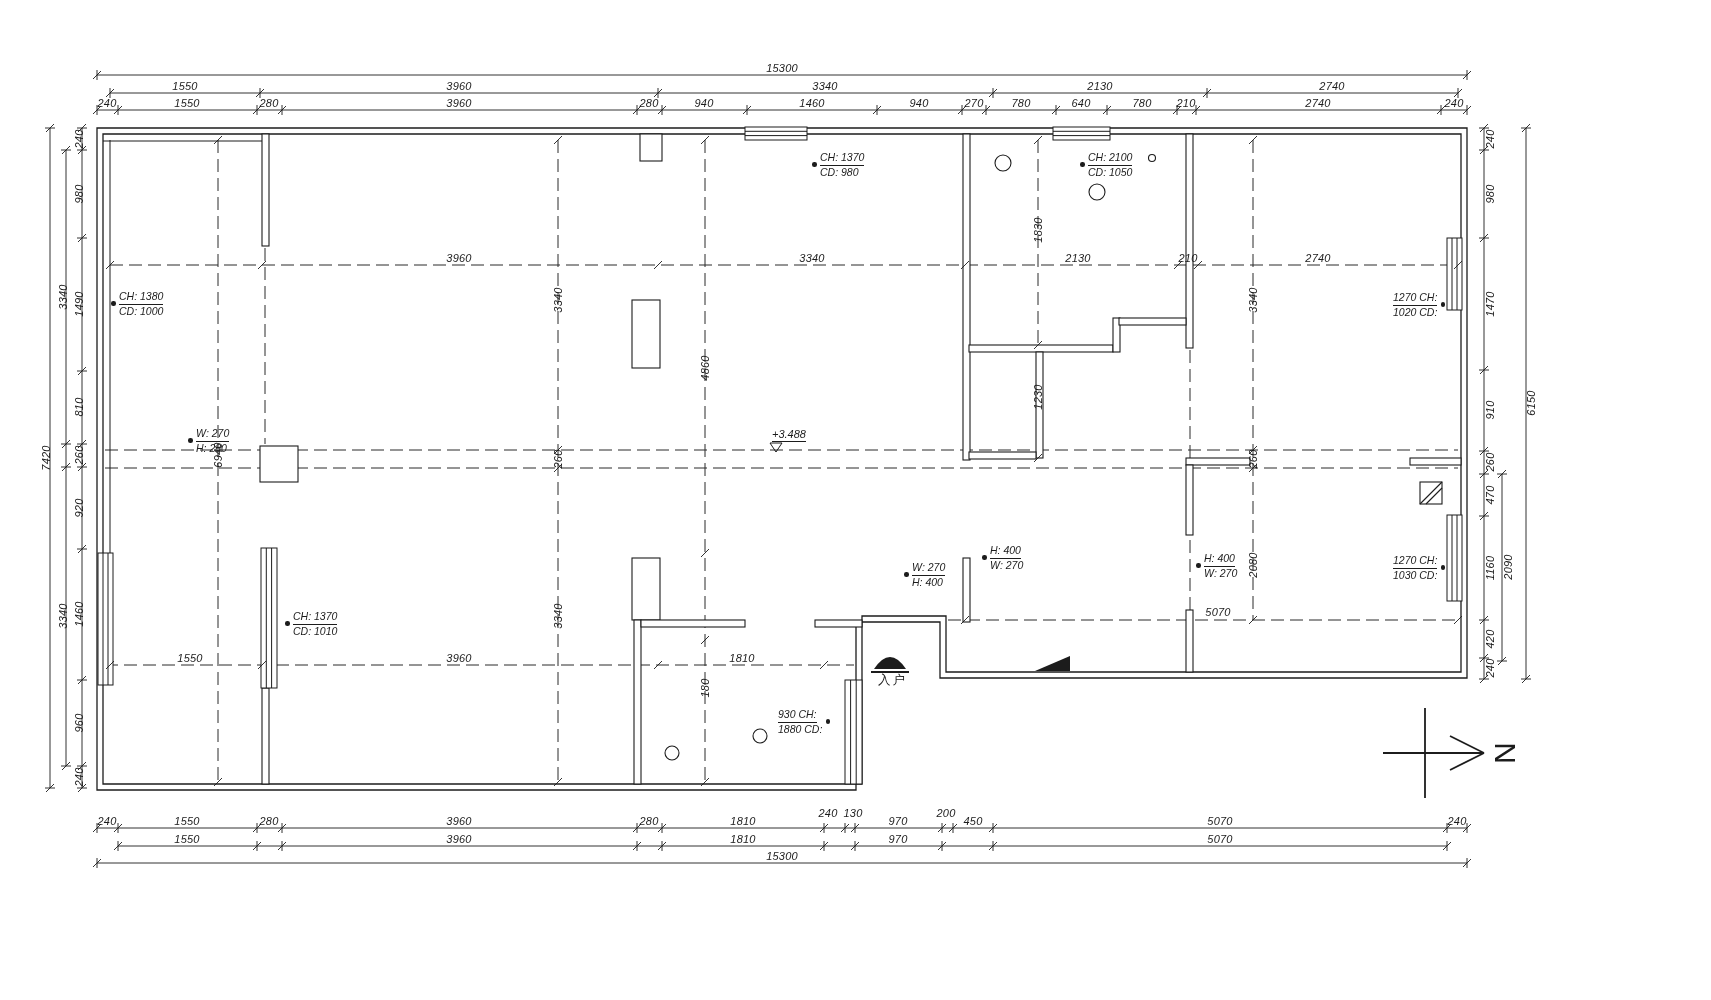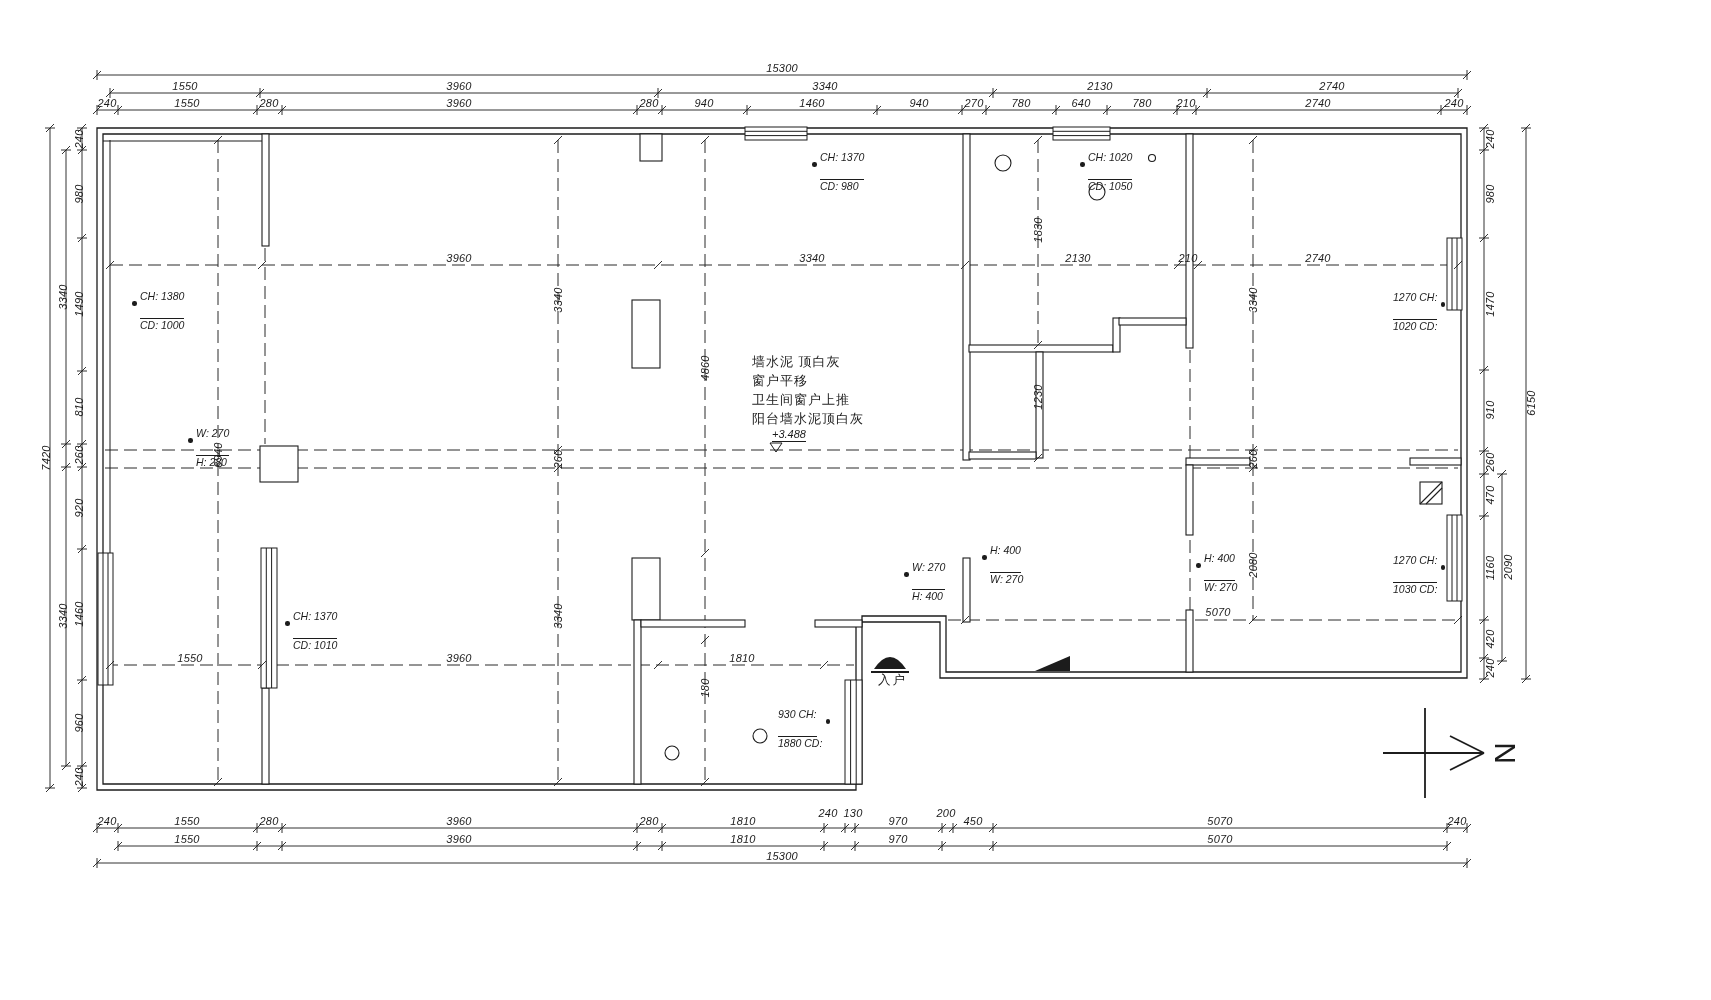--- a/index.html
+++ b/index.html
@@ -3,21 +3,21 @@
 <meta charset="utf-8">
 <style>
   *{box-sizing:border-box;margin:0;padding:0}
   html,body{width:1711px;height:1000px;overflow:hidden}
   body{position:relative;background:#ffffff;font-family:"Liberation Sans",sans-serif;color:#1c1c1c}
   #plan-svg{position:absolute;left:0;top:0}
   #label-layer{position:absolute;left:0;top:0;width:1711px;height:1000px}
   .dim{position:absolute;font-size:11px;font-style:italic;white-space:nowrap;letter-spacing:.2px;transform:translate(-50%,-50%)}
   .dim.v{transform:translate(-50%,-50%) rotate(-90deg)}
   .anno{position:absolute;font-size:10.5px;font-style:italic;line-height:13px;white-space:nowrap}
-  .anno .l1{display:inline-block;border-bottom:1.1px solid #1c1c1c;padding-bottom:15px}
+  .anno .l1{display:inline-block;border-bottom:1.1px solid #1c1c1c;padding-bottom:1px}
   .anno .dot{position:absolute;width:4.5px;height:4.5px;background:#1c1c1c;border-radius:50%;top:11px}
   .anno .dot.left{left:-8px}
   .anno .dot.right{right:-8px}
   .note{position:absolute;left:752px;top:352px;font-size:13px;line-height:19px;letter-spacing:1px}
   .elev{position:absolute;left:772px;top:428px;font-size:11px;font-style:italic}
   .elev span{border-bottom:1.1px solid #1c1c1c;padding-bottom:1px}
   .entry-label{position:absolute;left:878px;top:672px;font-size:12.5px;letter-spacing:2px}
   .north-n{position:absolute;left:1494px;top:736px;font-size:30px;transform:rotate(90deg)}
 </style>
 </head>
@@ -320,26 +320,20 @@
       <line x1="1034" y1="349" x2="1042" y2="341"></line>
       <line x1="1034" y1="462" x2="1042" y2="454"></line>
       <line x1="1249" y1="144" x2="1257" y2="136"></line>
       <line x1="1249" y1="454" x2="1257" y2="446"></line>
       <line x1="1249" y1="472" x2="1257" y2="464"></line>
       <line x1="1249" y1="624" x2="1257" y2="616"></line>
     </g>
 </svg>
 
 <div id="label-layer">
-  <div class="note">
-    <div>墙水泥 顶白灰</div>
-    <div>窗户平移</div>
-    <div>卫生间窗户上推</div>
-    <div>阳台墙水泥顶白灰</div>
-  </div>
   <div class="elev"><span>+3.488</span></div>
   <div class="entry-label">入户</div>
   <div class="north-n">N</div>
 <div class="dim" style="left: 782px; top: 68px;">15300</div>
     <div class="dim" style="left: 185px; top: 86px;">1550</div>
     <div class="dim" style="left: 459px; top: 86px;">3960</div>
     <div class="dim" style="left: 825px; top: 86px;">3340</div>
     <div class="dim" style="left: 1100px; top: 86px;">2130</div>
     <div class="dim" style="left: 1332px; top: 86px;">2740</div>
     <div class="dim" style="left: 107px; top: 103px;">240</div>
@@ -412,24 +406,24 @@
     <div class="dim v" style="left: 218px; top: 455px;">6940</div>
     <div class="dim v" style="left: 558px; top: 459px;">260</div>
     <div class="dim v" style="left: 1253px; top: 459px;">260</div>
     <div class="dim v" style="left: 1253px; top: 565px;">2080</div>
     <div class="dim" style="left: 1218px; top: 612px;">5070</div>
     <div class="dim v" style="left: 558px; top: 616px;">3340</div>
     <div class="dim" style="left: 190px; top: 658px;">1550</div>
     <div class="dim" style="left: 459px; top: 658px;">3960</div>
     <div class="dim" style="left: 742px; top: 658px;">1810</div>
     <div class="dim v" style="left: 705px; top: 688px;">180</div>
-    <div class="anno" style="left: 140px; top: 290px;"><span class="l1">CH: 1380</span><span class="dot left"></span><div>CD: 1000</div></div>
+    <div class="anno" style="left: 119px; top: 290px;"><span class="l1">CH: 1380</span><span class="dot left"></span><div>CD: 1000</div></div>
     <div class="anno" style="left: 196px; top: 427px;"><span class="l1">W: 270</span><span class="dot left"></span><div>H: 280</div></div>
     <div class="anno" style="left: 293px; top: 610px;"><span class="l1">CH: 1370</span><span class="dot left"></span><div>CD: 1010</div></div>
     <div class="anno" style="left: 820px; top: 151px;"><span class="l1">CH: 1370</span><span class="dot left"></span><div>CD: 980</div></div>
-    <div class="anno" style="left: 1088px; top: 151px;"><span class="l1">CH: 1020</span><span class="dot left"></span><div>CD: 1050</div></div>
+    <div class="anno" style="left: 1088px; top: 151px;"><span class="l1">CH: 2100</span><span class="dot left"></span><div>CD: 1050</div></div>
     <div class="anno" style="left: 1393px; top: 291px;"><span class="l1">1270 CH:</span><span class="dot right"></span><div>1020 CD:</div></div>
     <div class="anno" style="left: 1393px; top: 554px;"><span class="l1">1270 CH:</span><span class="dot right"></span><div>1030 CD:</div></div>
     <div class="anno" style="left: 990px; top: 544px;"><span class="l1">H: 400</span><span class="dot left"></span><div>W: 270</div></div>
     <div class="anno" style="left: 912px; top: 561px;"><span class="l1">W: 270</span><span class="dot left"></span><div>H: 400</div></div>
     <div class="anno" style="left: 1204px; top: 552px;"><span class="l1">H: 400</span><span class="dot left"></span><div>W: 270</div></div>
     <div class="anno" style="left: 778px; top: 708px;"><span class="l1">930 CH:</span><span class="dot right"></span><div>1880 CD:</div></div>
   </div>
 
 </body></html>

